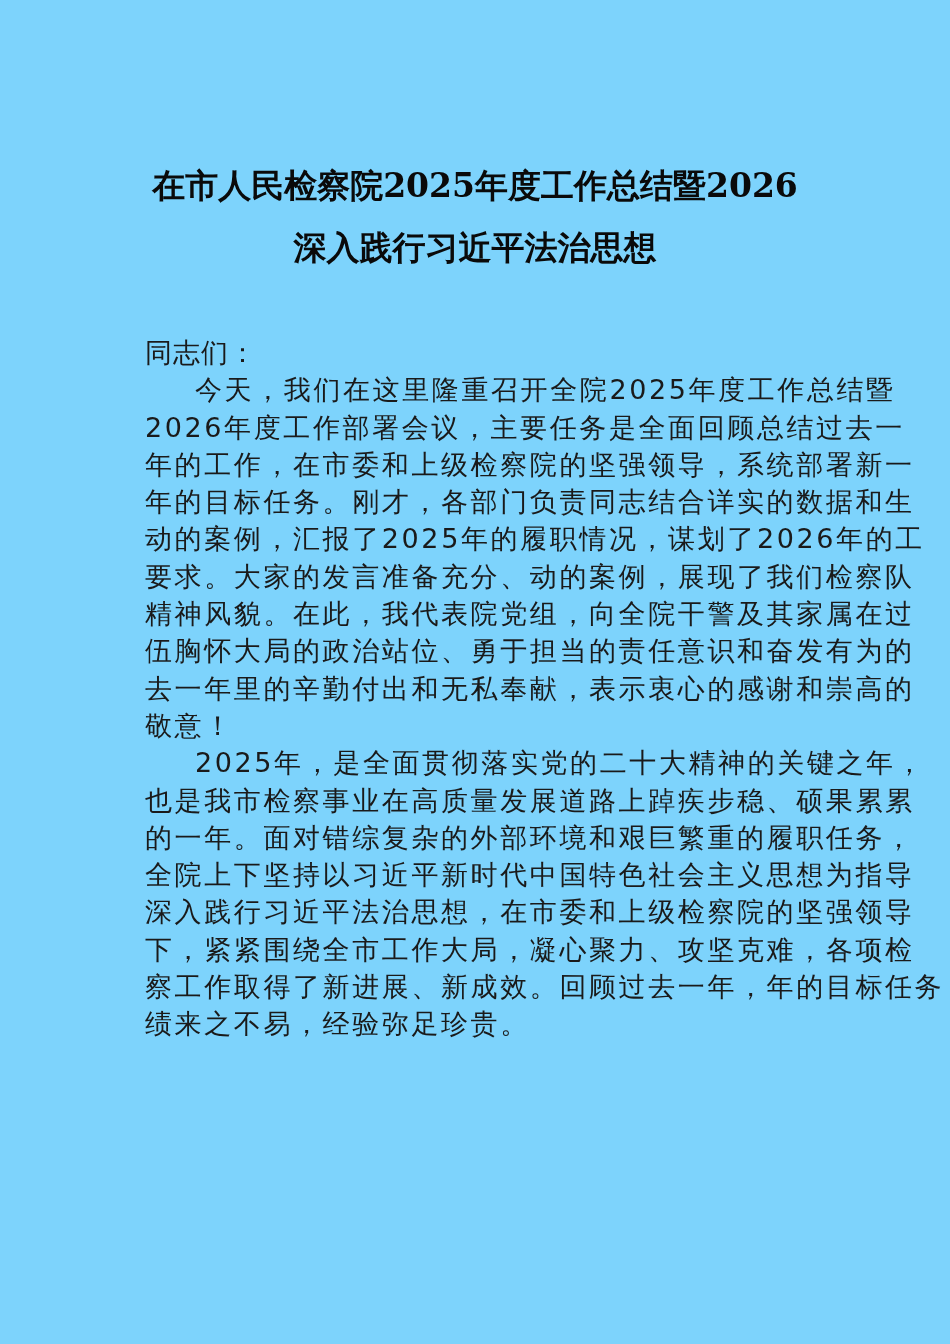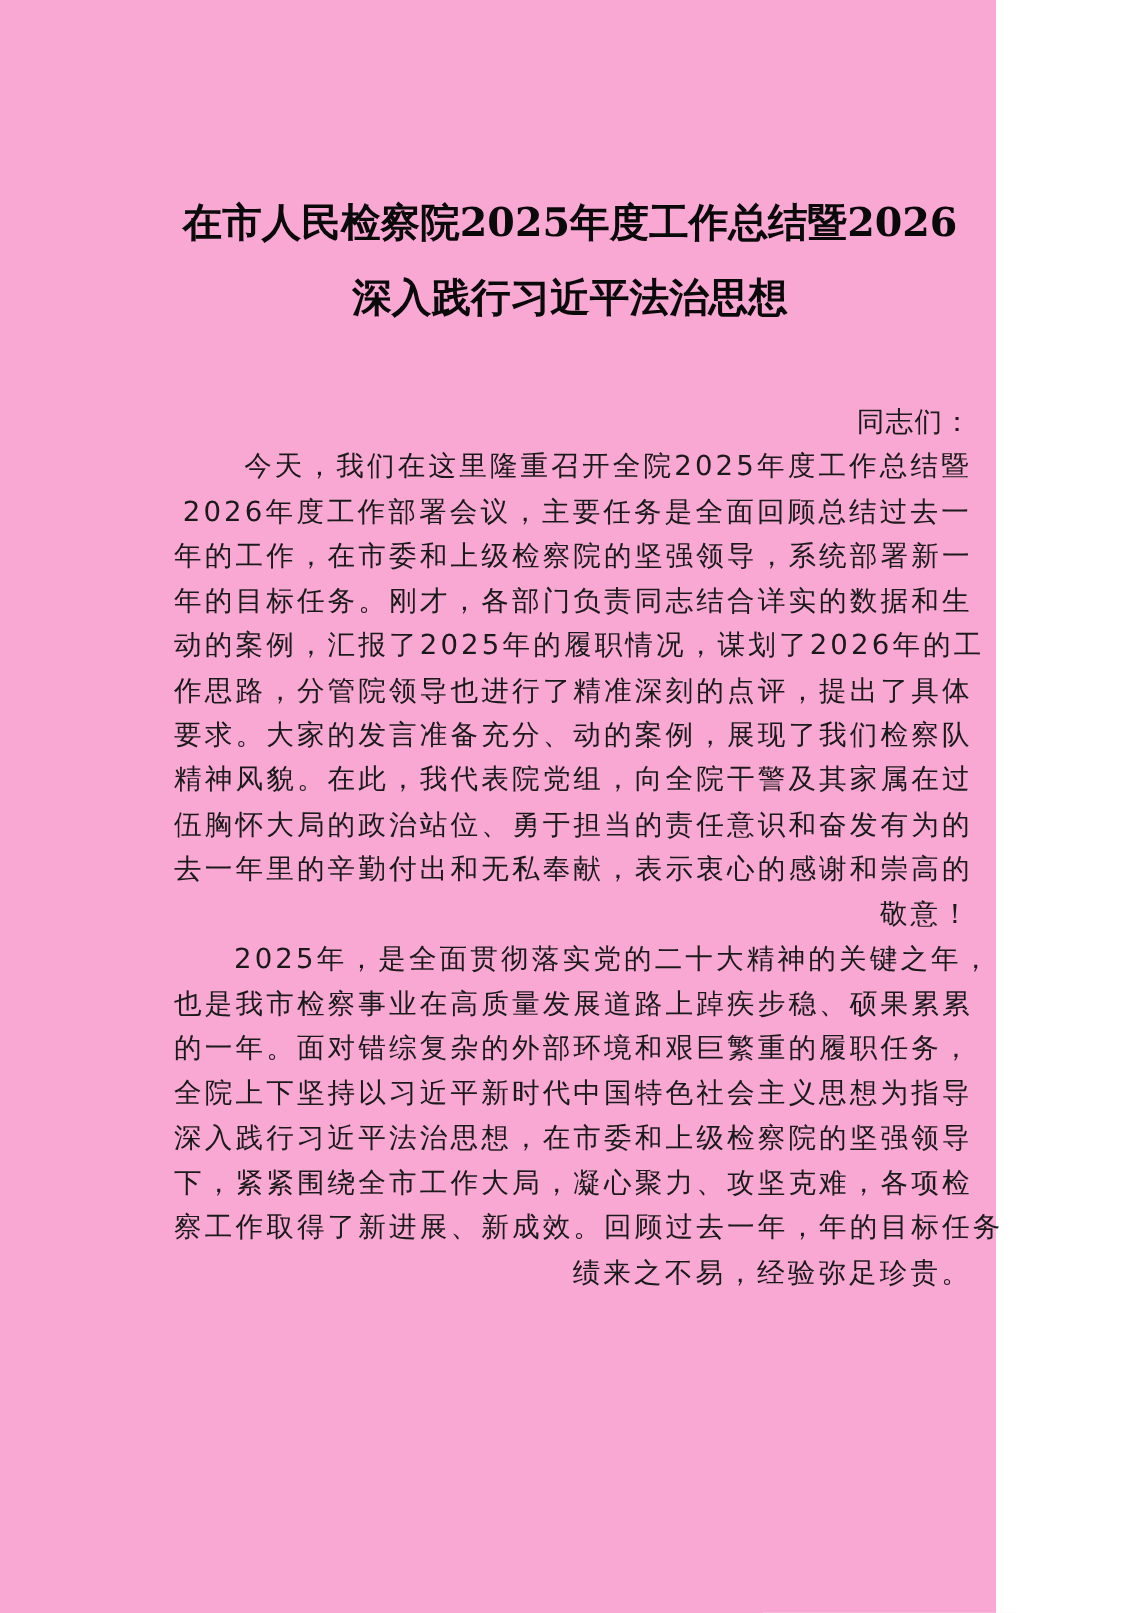--- a/index.html
+++ b/index.html
@@ -11,23 +11,23 @@
       width: 950px;
       height: 1344px;
       position: relative;
       overflow: hidden;
       color: #111111;
       font-family: "DejaVu Serif", "Liberation Serif", serif;
     }
     .page {
       position: absolute;
       left: 0; top: 0;
-      width: 830px;
+      width: 950px;
       height: 1344px;
-      background: #f9a8d4;
+      background: #7dd3fc;
     }
     .title {
       position: absolute;
       left: 0;
       width: 950px;
       text-align: center;
       font-family: "DejaVu Serif", "Liberation Serif", serif;
       font-weight: bold;
       font-size: 33px;
       line-height: 40px;
@@ -38,23 +38,22 @@
     .title.l1 { top: 166px; }
     .title .t { display: block; height: 40px; }
     .title .t + .t { margin-top: 22px; }
 
     .body-text {
       position: absolute;
       left: 145px;
       top: 334px;
       width: 665px;
       font-family: "DejaVu Sans", "Liberation Sans", sans-serif;
-      font-size: 23px;
+      font-size: 27px;
       color: #1a1a1a;
-      text-align: right;
     }
     .line {
       height: 37.3px;
       line-height: 37.3px;
       white-space: nowrap;
       letter-spacing: 2.6px;
       overflow: visible;
     }
     .line.indent { padding-left: 50px; }
     .salutation { letter-spacing: 1px; }
@@ -71,21 +70,20 @@
 
   <div class="body-text">
     <div class="line salutation">同志们：</div>
 
     <div>
       <div class="line indent">今天，我们在这里隆重召开全院2025年度工作总结暨</div>
       <div class="line">2026年度工作部署会议，主要任务是全面回顾总结过去一</div>
       <div class="line">年的工作，在市委和上级检察院的坚强领导，系统部署新一</div>
       <div class="line">年的目标任务。刚才，各部门负责同志结合详实的数据和生</div>
       <div class="line">动的案例，汇报了2025年的履职情况，谋划了2026年的工</div>
-      <div class="line">作思路，分管院领导也进行了精准深刻的点评，提出了具体</div>
       <div class="line">要求。大家的发言准备充分、动的案例，展现了我们检察队</div>
       <div class="line">精神风貌。在此，我代表院党组，向全院干警及其家属在过</div>
       <div class="line">伍胸怀大局的政治站位、勇于担当的责任意识和奋发有为的</div>
       <div class="line">去一年里的辛勤付出和无私奉献，表示衷心的感谢和崇高的</div>
       <div class="line">敬意！</div>
     </div>
 
     <div>
       <div class="line indent">2025年，是全面贯彻落实党的二十大精神的关键之年，</div>
       <div class="line">也是我市检察事业在高质量发展道路上踔疾步稳、硕果累累</div>

